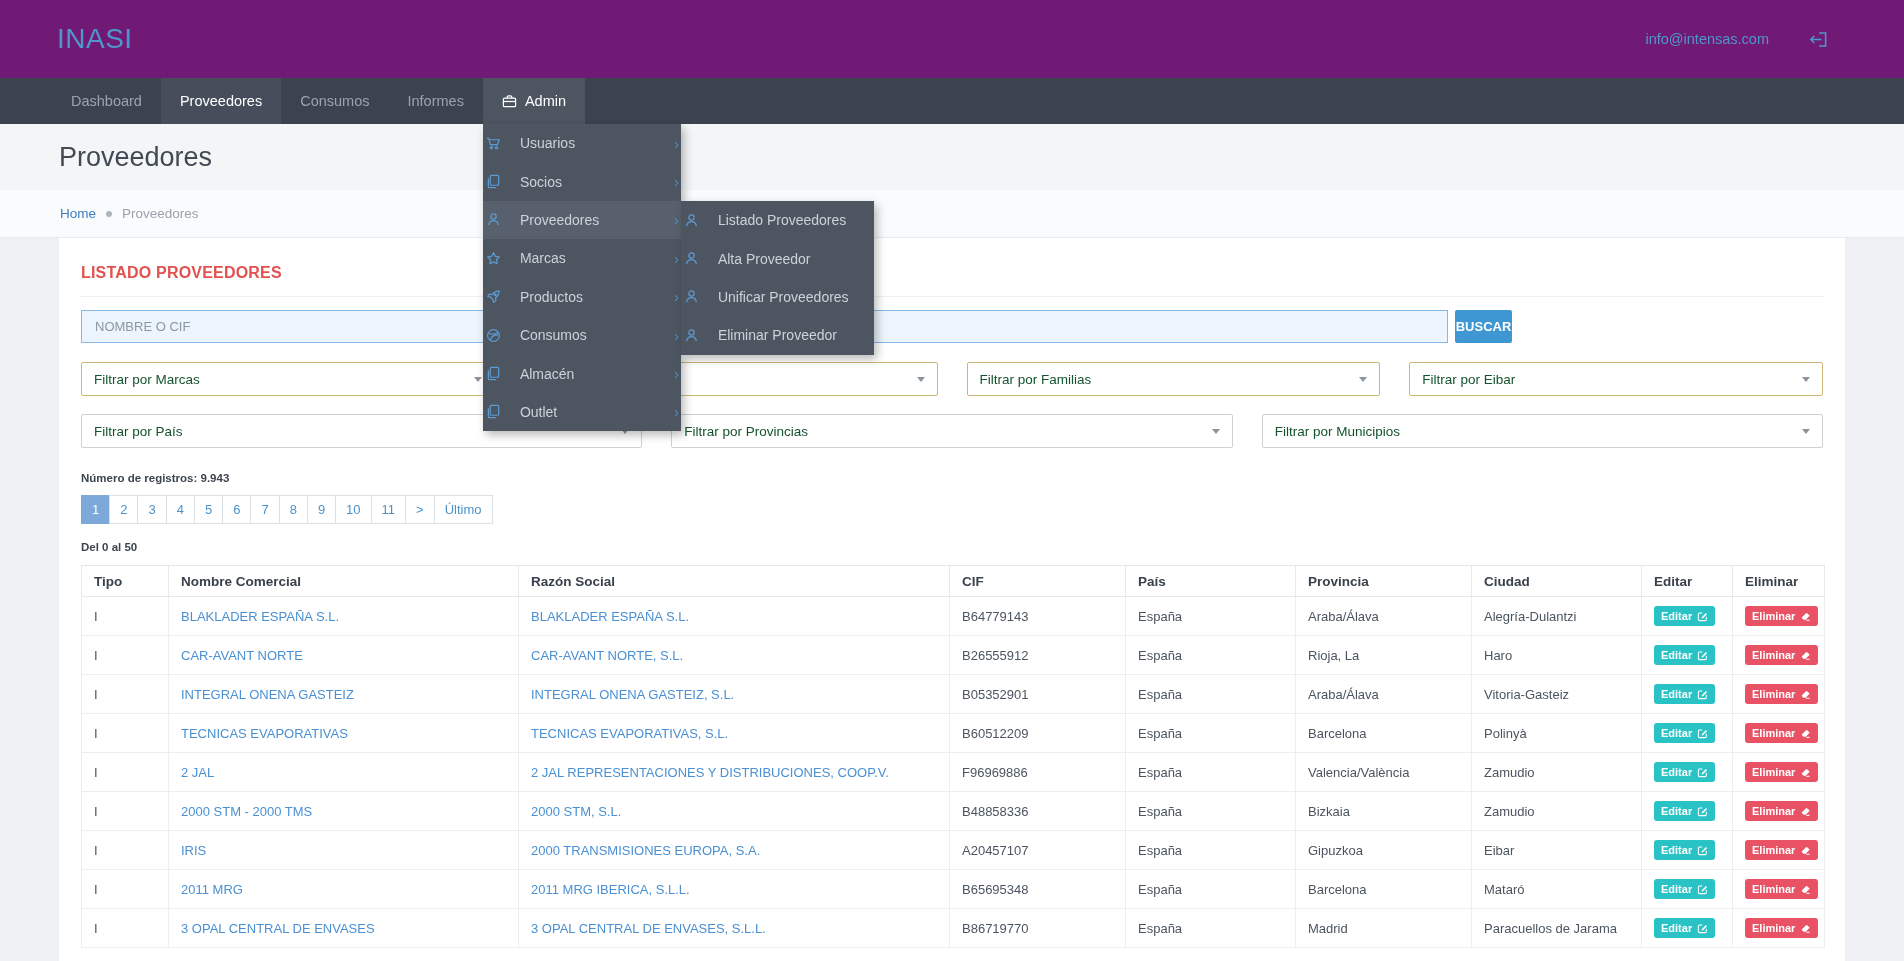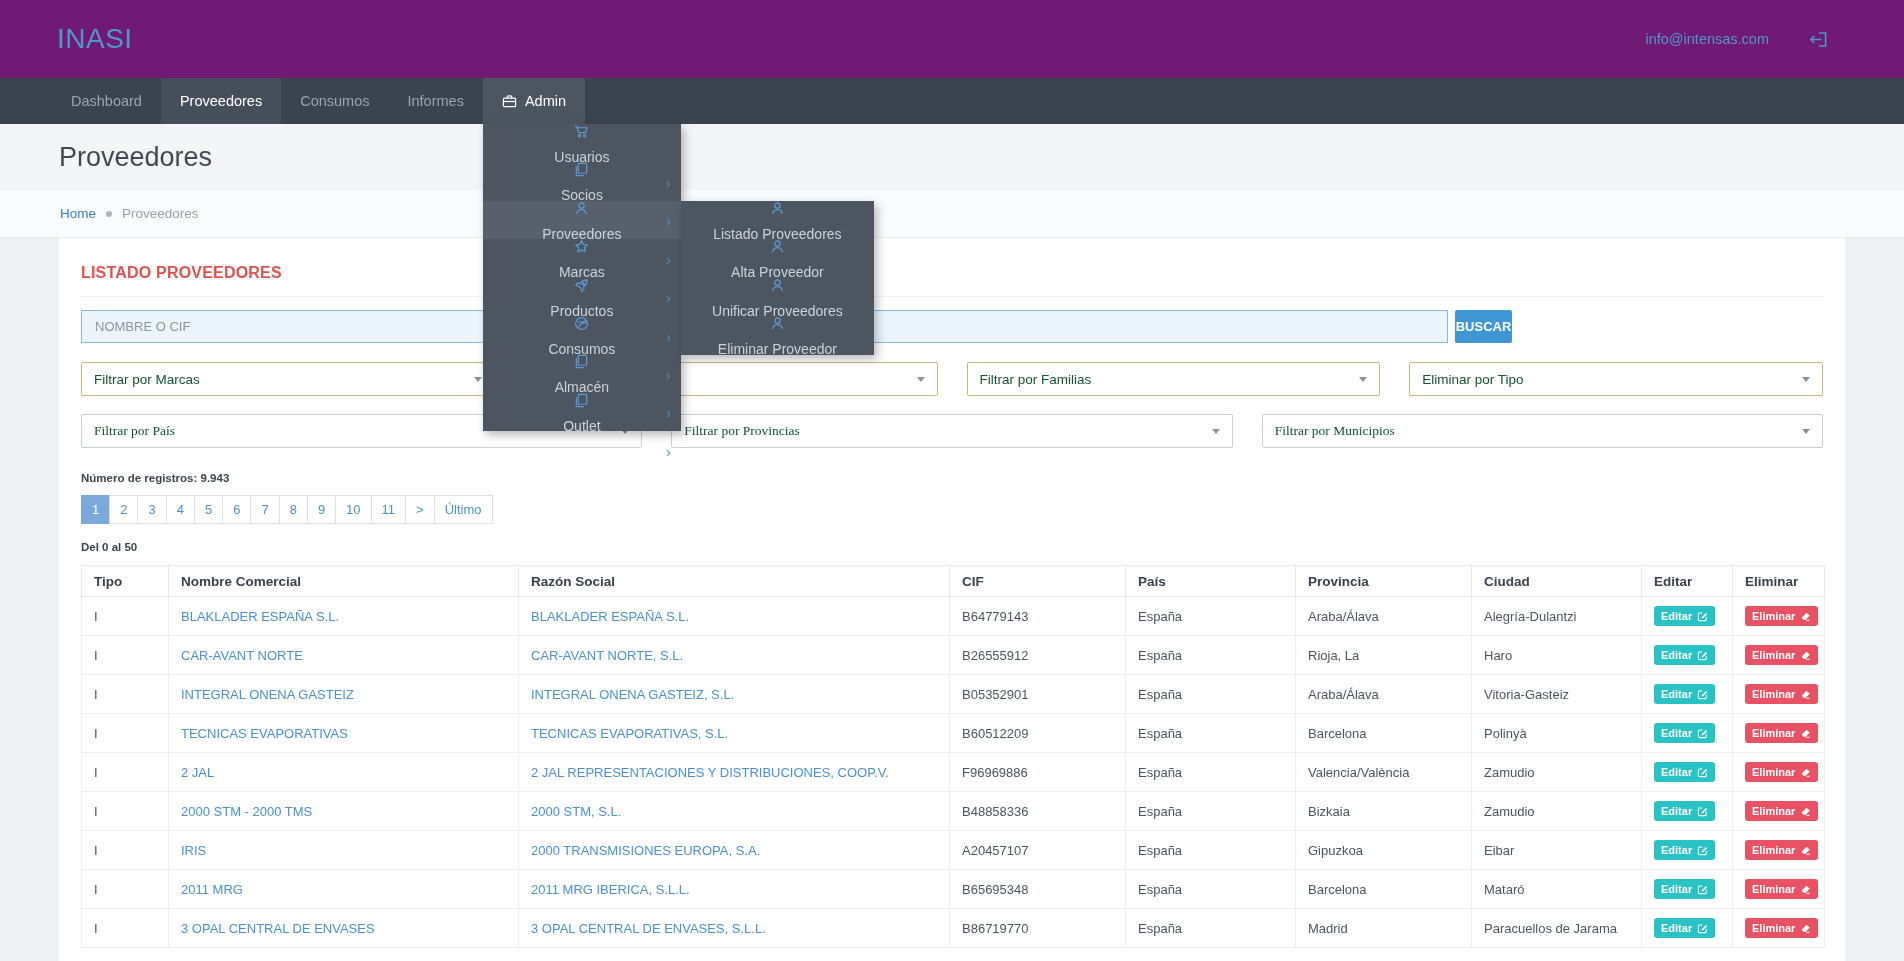--- a/index.html
+++ b/index.html
@@ -22,22 +22,22 @@
   .navbar { height:46px; background:var(--navbar-bg); display:flex; padding-left:52px; }
   .nav-item { position:relative; display:flex; align-items:center; gap:8px;
     padding:0 19px; font-size:14.5px; color:#9aa3ae; cursor:pointer; white-space:nowrap; }
   .nav-item.active { background:#454e5a; color:#fff; }
   .nav-item.open { background:#4d5561; color:#fff; }
   .nav-item .icon svg { width:15px; height:15px; }
 
   
   .dropdown { position:absolute; top:46px; left:0; width:198px; background:#4d5561;
     box-shadow:3px 4px 9px rgba(0,0,0,.28); z-index:60; cursor:default; }
-  .menu-item { height:38.4px; display:flex; align-items:center; gap:10px;
-    padding:0 10px; font-size:14px; color:#ccd2d9; cursor:pointer;flex-direction:column; }
+  .menu-item { height:38.4px; display:flex; align-items:center; gap:18px;
+    padding:0 2px; font-size:14px; color:#ccd2d9; cursor:pointer; }
   .menu-item.hl { background:#57606c; }
   .menu-item .icon { color:#5d9bd3; width:17px; }
   .menu-item .icon svg { width:15px; height:15px; }
   .menu-label { white-space:nowrap; }
   .chev { margin-left:auto; color:#4d8fc9; font-size:15px; line-height:1; }
   .submenu { position:absolute; left:198px; top:77px; width:193px; background:#4d5561;
     box-shadow:3px 4px 9px rgba(0,0,0,.28); z-index:61; }
 
   
   .title-bar { height:66px; background:#f3f5f6; display:flex; align-items:center; padding-left:59px; }
@@ -60,21 +60,21 @@
   .search-input::placeholder { color:#8d97a1; }
   .search-btn { width:57px; height:33px; margin-left:7px; border:none; border-radius:2px;
     background:var(--button-search); color:#fff; font-size:13px; font-weight:700;
     font-family:inherit; cursor:pointer; }
 
   .filter-row { display:flex; gap:29px; margin-top:19px; }
   .filter-row.row2 { margin-top:18px; }
   .filter { flex:1; height:34px; background:#fff; border:1px solid var(--filter-border-gold);
     border-radius:2px; display:flex; align-items:center; justify-content:space-between;
     padding:0 12px; font-size:13.5px; color:#14532d; cursor:pointer; }
-  .filter-row.row2 .filter { border-color:#ccd1d6;font-family:Liberation Serif, serif; }
+  .filter-row.row2 .filter { border-color:#ccd1d6; }
   .caret { width:0; height:0; border-left:4px solid transparent; border-right:4px solid transparent;
     border-top:5px solid #8b939c; }
 
   .records { margin-top:24px; font-size:11.5px; font-weight:700; color:#3c454e; }
   .pagination { display:flex; margin-top:11px; }
   .page { min-width:29px; height:29px; padding:0 10px; margin-left:-1px;
     display:flex; align-items:center; justify-content:center; background:#fff;
     border:1px solid #dbe0e4; font-size:13px; color:#4c93cc; cursor:pointer; }
   .page:first-child { margin-left:0; }
   .page.active { background:var(--pagination-active); border-color:var(--pagination-active); color:#fff; }
@@ -283,21 +283,21 @@
           </div>
           <div class="filter">
             <span class="flabel"></span>
             <span class="caret"></span>
           </div>
           <div class="filter">
             <span class="flabel">Filtrar por Familias</span>
             <span class="caret"></span>
           </div>
           <div class="filter">
-            <span class="flabel">Eliminar por Tipo</span>
+            <span class="flabel">Filtrar por Eibar</span>
             <span class="caret"></span>
           </div>
         </div>
       <div class="filter-row row2">
           <div class="filter">
             <span class="flabel">Filtrar por País</span>
             <span class="caret"></span>
           </div>
           <div class="filter">
             <span class="flabel">Filtrar por Provincias</span>

